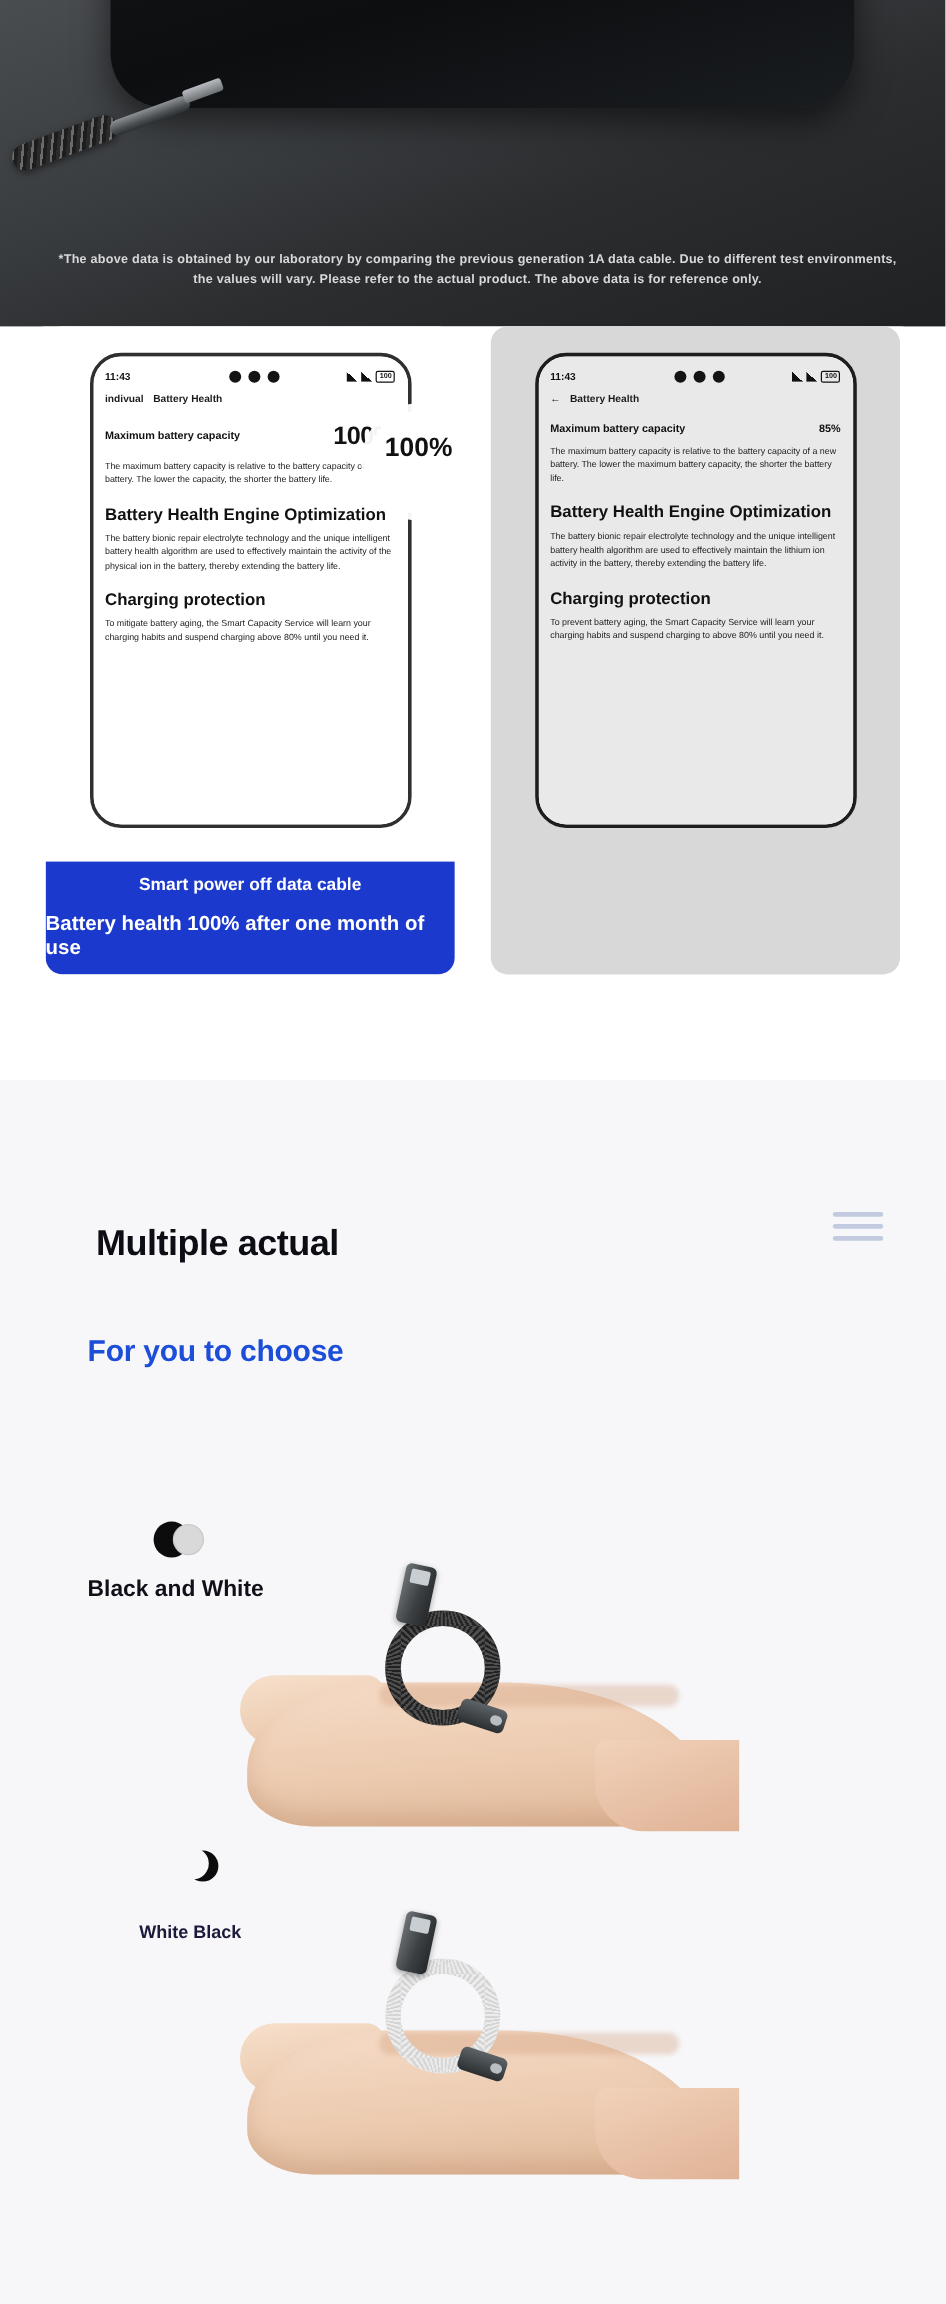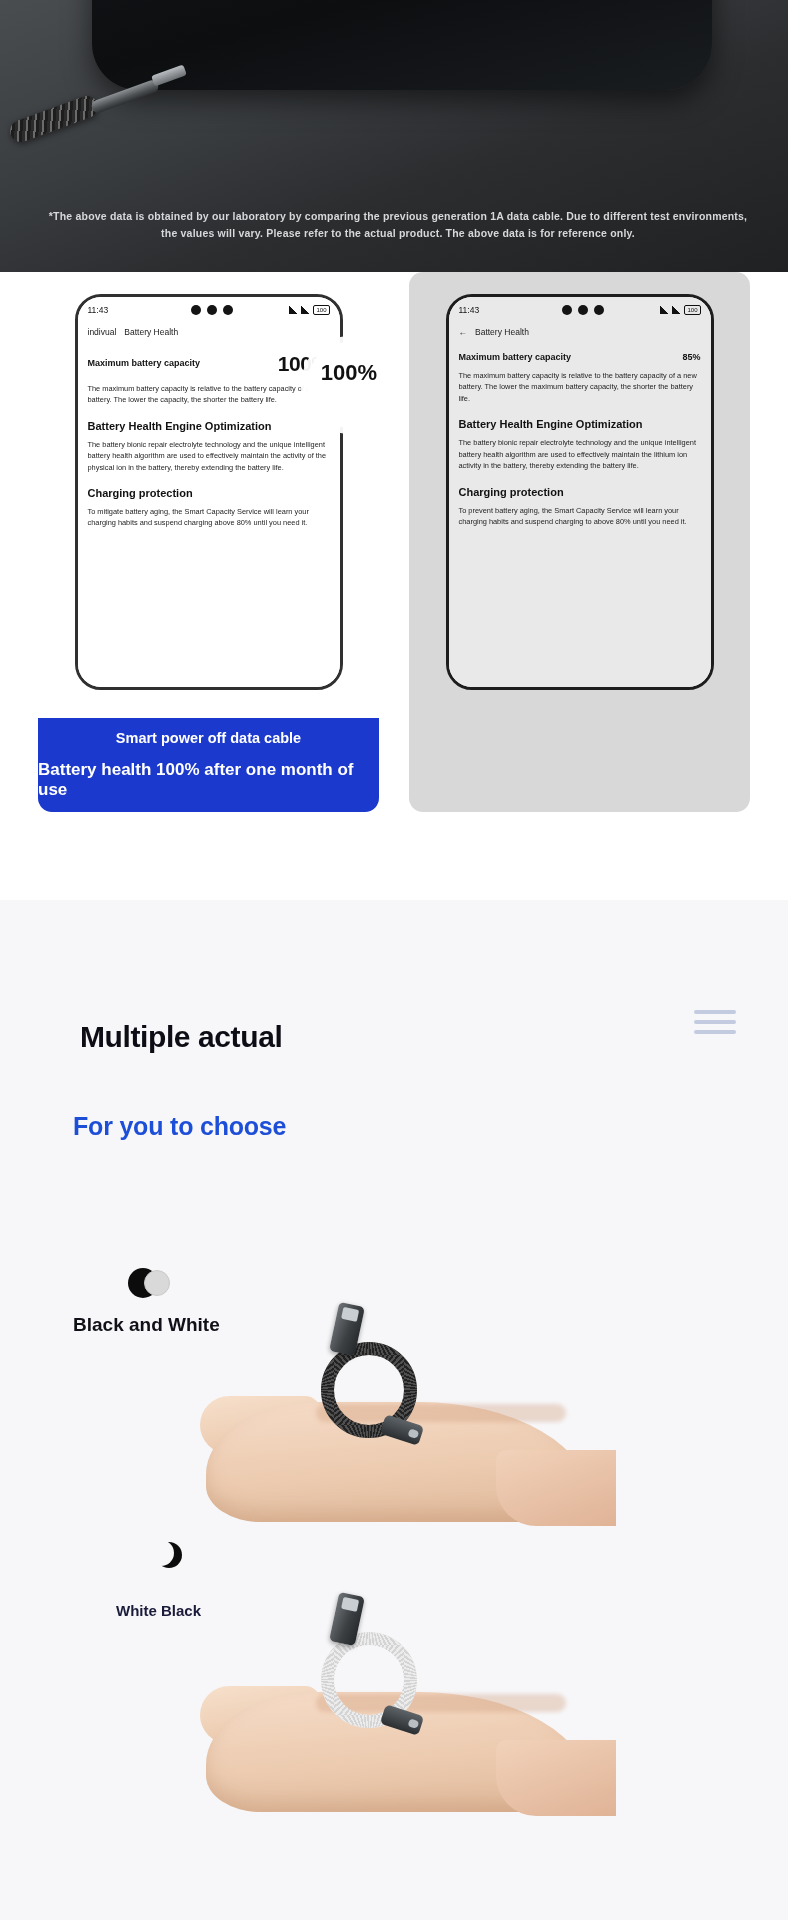--- a/index.html
+++ b/index.html
@@ -131,42 +131,42 @@
   .phone-screen {
     position: absolute;
     inset: 0;
     background: #ffffff;
     padding: 8px 10px;
   }
   .col-regular .phone-screen { background: #e9e9e9; }
 
   .status-row {
     display: flex;
-    align-items: flex-start;
+    align-items: flex-end;
     justify-content: space-between;
     font-size: 8.5px;
     color: #111;
-    font-weight: 400;
+    font-weight: 700;
     height: 14px;
   }
   .status-dots { display: flex; gap: 6px; margin-left: 26px; }
   .status-dots i { width: 10px; height: 10px; border-radius: 50%; background: #141414; display: block; }
   .status-right { display: flex; align-items: center; gap: 3px; font-size: 7px; color: #111; }
   .sig { display: inline-block; width: 9px; height: 8px;
     background: linear-gradient(to top right, #111 50%, transparent 50%); }
   .batt { border: 1px solid #111; border-radius: 2px; padding: 0 2px; font-size: 6px; line-height: 8px; }
 
   .phone-head {
     display: flex;
     align-items: flex-start;
     gap: 8px;
     margin-top: 8px;
     font-size: 8px;
     color: #1b1b1b;
-    font-weight: 400;
+    font-weight: 700;
     line-height: 1.25;
   }
   .phone-head .back-label { font-size: 8.5px; }
   .phone-head .title2 { font-size: 8.5px; }
 
   .bar-row {
     margin-top: 14px;
     display: flex;
     align-items: center;
     justify-content: space-between;
@@ -190,21 +190,21 @@
     font-weight: 700;
     color: #111;
   }
   .sec-body {
     font-size: 7.4px;
     line-height: 1.55;
     color: #1d1d1d;
     margin-top: 7px;
   }
   .sec-title {
-    font-size: 11px;
+    font-size: 14px;
     font-weight: 700;
     color: #111;
     margin-top: 14px;
   }
   .smart-highlight {
     position: absolute;
     right: -14px; top: 70px;
     width: 86px; height: 86px;
     background: #ffffff;
     border-radius: 50%;

